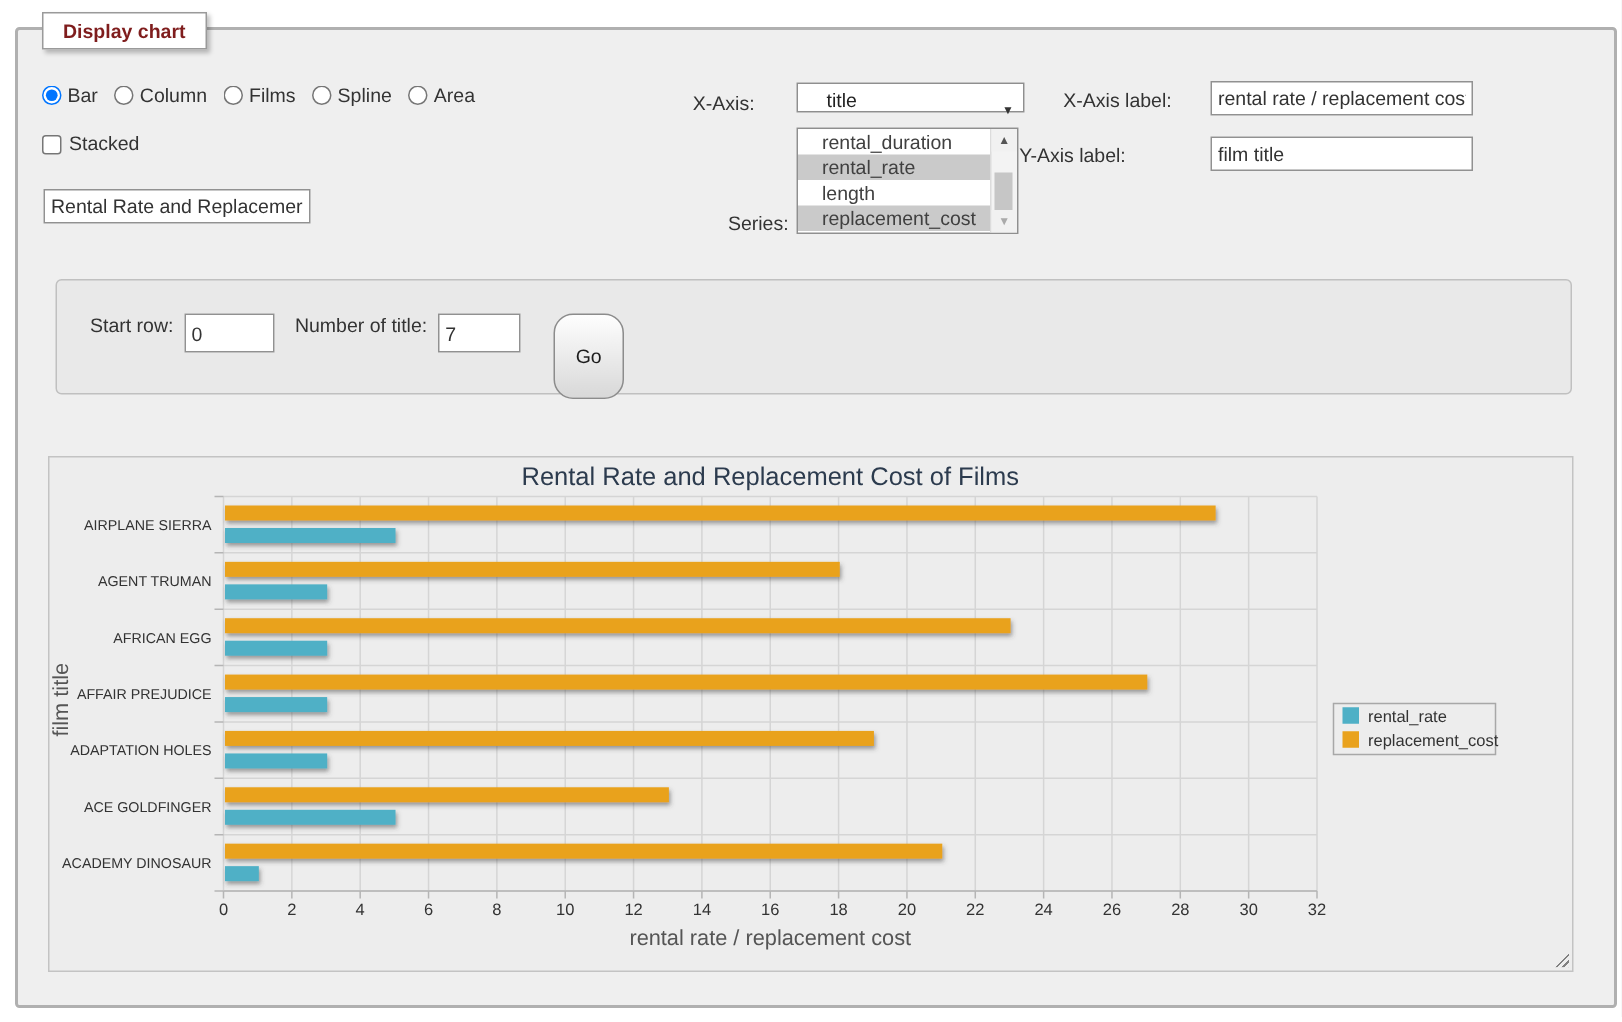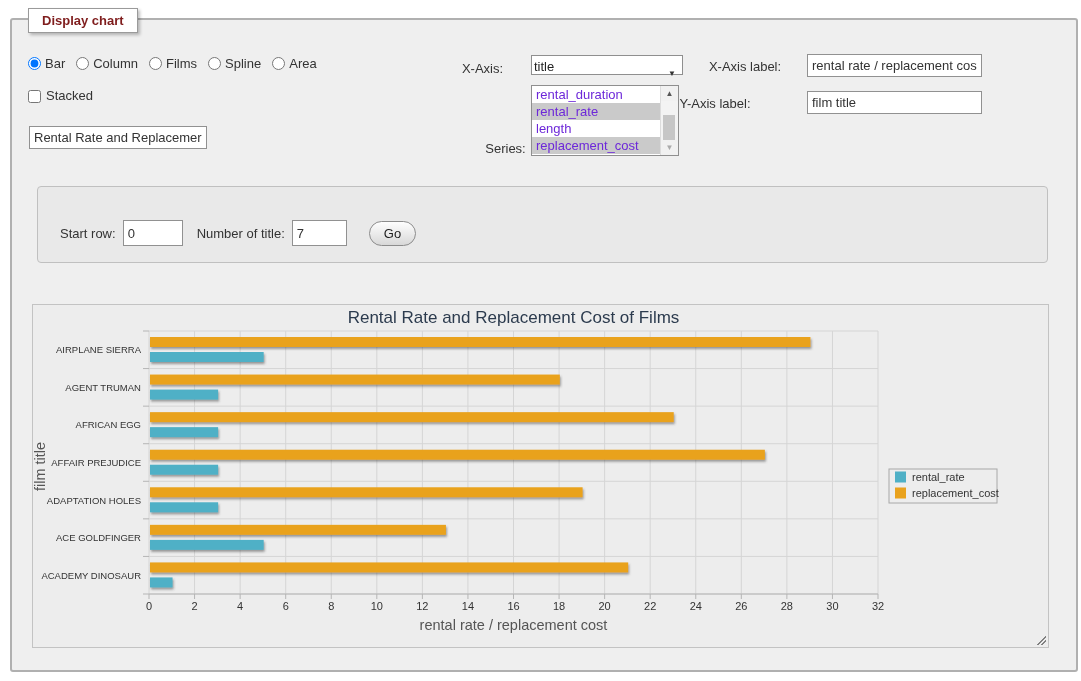--- a/index.html
+++ b/index.html
@@ -23,46 +23,46 @@
   .radio-row input{margin:0 4px 0 0;}
   .check-row{position:absolute;left:28px;top:88px;display:flex;align-items:flex-end;font-size:13px;color:#333;}
   .check-row input{margin:0 5px 0 0;}
   .text-input{
     position:absolute;font-size:13px;font-family:"Liberation Sans",sans-serif;color:#333;
     border:1px solid #919191;padding:2px 4px;background:#fff;box-sizing:border-box;height:23px;
   }
   .x-select{
     position:absolute;left:531px;top:55px;width:152px;height:20px;background:#fff;
     border:1px solid #8f8f8f;box-sizing:border-box;font-size:13px;color:#222;
-    line-height:22px;padding-left:2px;cursor:default;
+    line-height:22px;padding-left:19px;cursor:default;
   }
   .x-select .arrow{position:absolute;right:6px;top:7px;font-size:8px;color:#333;}
   .series-list{
     position:absolute;left:531px;top:85px;width:148px;height:71px;background:#fff;
     border:1px solid #8f8f8f;box-sizing:border-box;overflow:hidden;
   }
-  .series-opt{height:17px;line-height:17px;padding-left:4px;font-size:13px;color:#6d28d9;
+  .series-opt{height:17px;line-height:17px;padding-left:16px;font-size:13px;color:#404040;
     width:calc(100% - 17px);box-sizing:border-box;white-space:nowrap;cursor:default;}
   .series-opt.selected{background:#cacaca;}
   .series-scrollbar{position:absolute;top:0;right:0;width:17px;height:100%;background:#f3f3f3;border-left:1px solid #dcdcdc;}
   .sb-btn{position:absolute;left:0;width:100%;height:15px;text-align:center;font-size:8px;line-height:15px;color:#555;background:#f1f1f1;}
   .sb-btn.up{top:0;}
   .sb-btn.down{bottom:0;color:#aaa;}
   .sb-thumb{position:absolute;left:2px;top:29px;width:12px;height:25px;background:#c6c6c6;}
   .rows-panel{
     position:absolute;left:37px;top:186px;width:1011px;height:77px;background:#e9e9e9;
     border:1px solid #c0c0c0;border-radius:4px;box-sizing:border-box;
   }
-  .rows-inner{position:absolute;left:22px;top:22px;display:flex;align-items:center;font-size:13px;color:#333;margin-top:11px;}
+  .rows-inner{position:absolute;left:22px;top:22px;display:flex;align-items:flex-start;font-size:13px;color:#333;}
   .rows-inner .inline-input{
     font-size:13px;font-family:"Liberation Sans",sans-serif;color:#333;border:1px solid #919191;
     padding:3px 4px;background:#fff;box-sizing:border-box;height:26px;margin:0 14px 0 7px;
   }
   .go-btn{
-    margin-left:8px;padding:4px 14px;border:1px solid #8c8c8c;border-radius:13px;
+    margin-left:8px;padding:20px 14px;border:1px solid #8c8c8c;border-radius:13px;
     background:linear-gradient(#fefefe,#d8d8d8);font-size:13px;color:#1c1c1c;
     font-family:"Liberation Sans",sans-serif;cursor:pointer;
   }
   .chart-box{
     position:absolute;left:32px;top:304px;width:1017px;height:344px;background:#ededed;
     border:1px solid #c3c3c3;box-sizing:border-box;
   }
   .resize-grip{
     position:absolute;right:2px;bottom:2px;width:11px;height:11px;cursor:se-resize;
     background:repeating-linear-gradient(135deg,#808080 0 1px,transparent 1px 3px);

